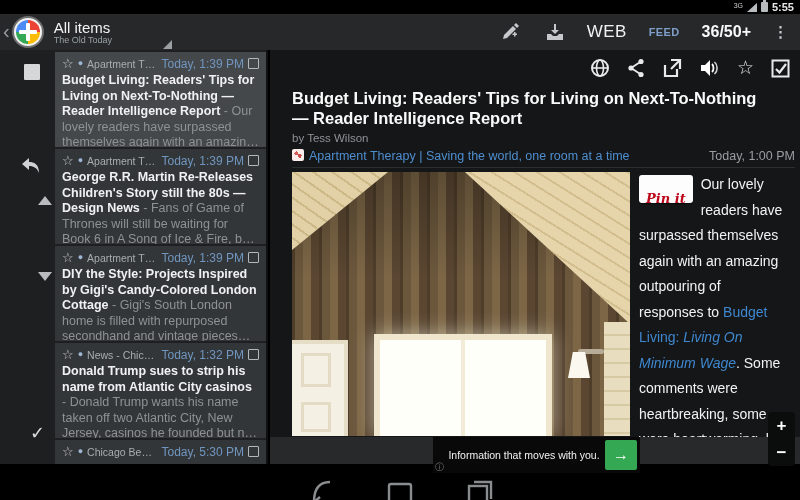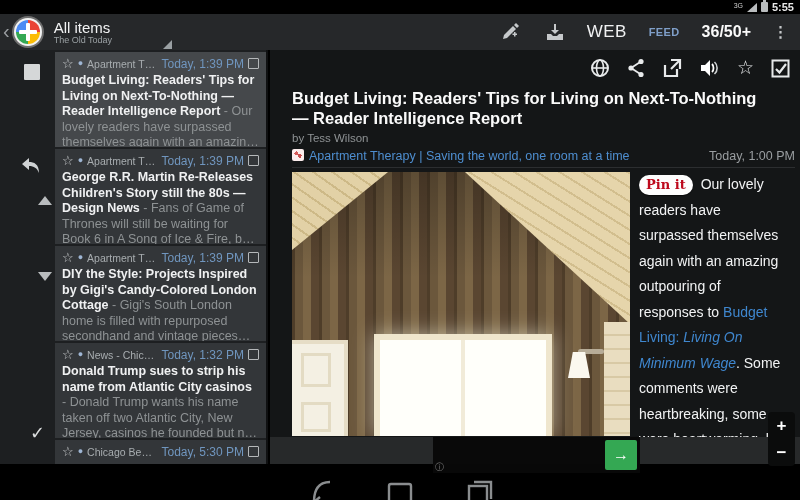--- a/index.html
+++ b/index.html
@@ -100,22 +100,22 @@
   .door { position:absolute; left:0; bottom:0; width:56px; height:96px; background:#f4f0e3;
     border-top:4px solid #e6ddc6; border-right:4px solid #e6ddc6; }
   .door-panel { position:absolute; left:9px; top:9px; width:30px; height:34px; border:3px solid #e3dbc3; }
   .door-panel2 { position:absolute; left:9px; top:58px; width:30px; height:30px; border:3px solid #e3dbc3; }
   .sconce-arm { position:absolute; right:26px; bottom:82px; width:26px; height:5px; background:#b7ac98; border-radius:3px; }
   .sconce-shade { position:absolute; right:40px; bottom:58px; width:22px; height:26px; background:#fbf8ef;
     clip-path:polygon(22% 0, 78% 0, 100% 100%, 0 100%); }
 
   
   .article-text { flex:1; padding:0 6px 0 9px; color:#f2f3f4; font-size:14px; line-height:25.5px; }
-  .pin-btn { float:left; background:#fdfdfd; border-radius:10px; padding:0 7px; margin:3px 8px 2px 0;
-             color:#bd081c; font-size:13px; font-weight:bold; 
+  .pin-btn { float:left; background:#fdfdfd; border-radius:3px; padding:14px 7px; margin:3px 8px 2px 0;
+             color:#bd081c; font-size:13px; font-weight:bold; font-style:italic;
              font-family:"DejaVu Serif", serif; line-height:19px; height:20px;
              box-shadow:0 1px 1px rgba(0,0,0,.6); }
   .body-link { color:#3f87cf; text-decoration:none; }
   .body-link .it { font-style:italic;text-align:right; }
 
   .pane-bottom-strip { position:absolute; left:270px; top:437px; width:530px; height:27px; background:#27292a; }
 
   
   .ad-banner { position:absolute; left:433px; top:437px; width:207px; height:36px; background:rgba(8,8,8,.96);
                display:flex; align-items:center; z-index:30; }
@@ -320,20 +320,21 @@
         </div>
       </div>
     </div>
   </div>
 
   <div class="pane-bottom-strip"></div>
 
   <div class="ad-banner">
     <span class="ad-info">ⓘ</span>
     <div class="ad-text">
+      <div>Information that moves with you.</div>
     </div>
     <div class="ad-cta">
         <span>→</span>
       </div>
   </div>
 
   <div class="zoom-ctrl">
     <div class="zoom-btn">+</div>
     <div class="zoom-btn">−</div>
   </div>

